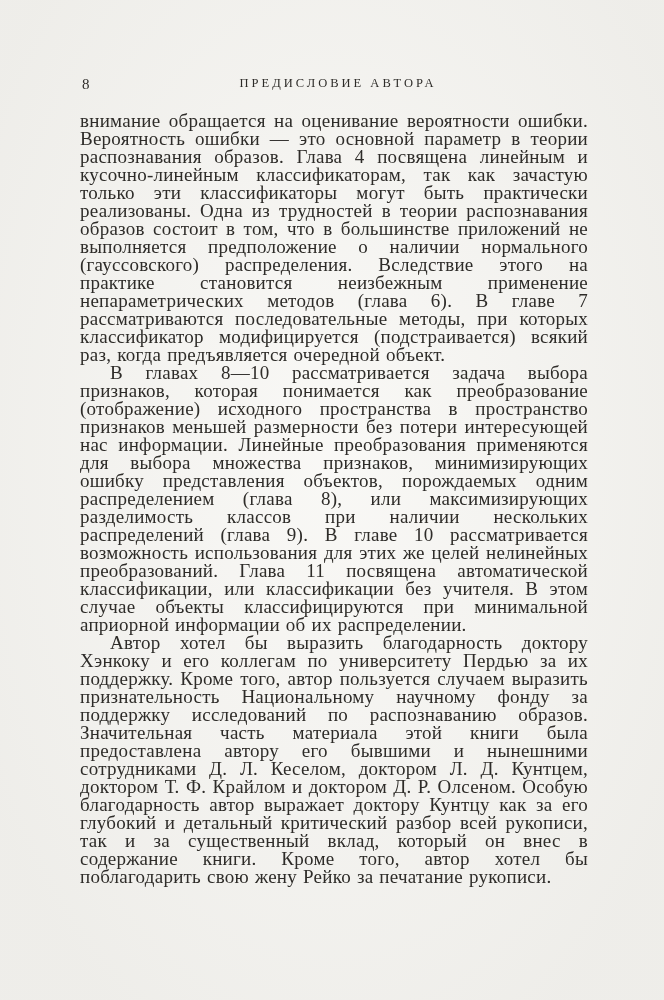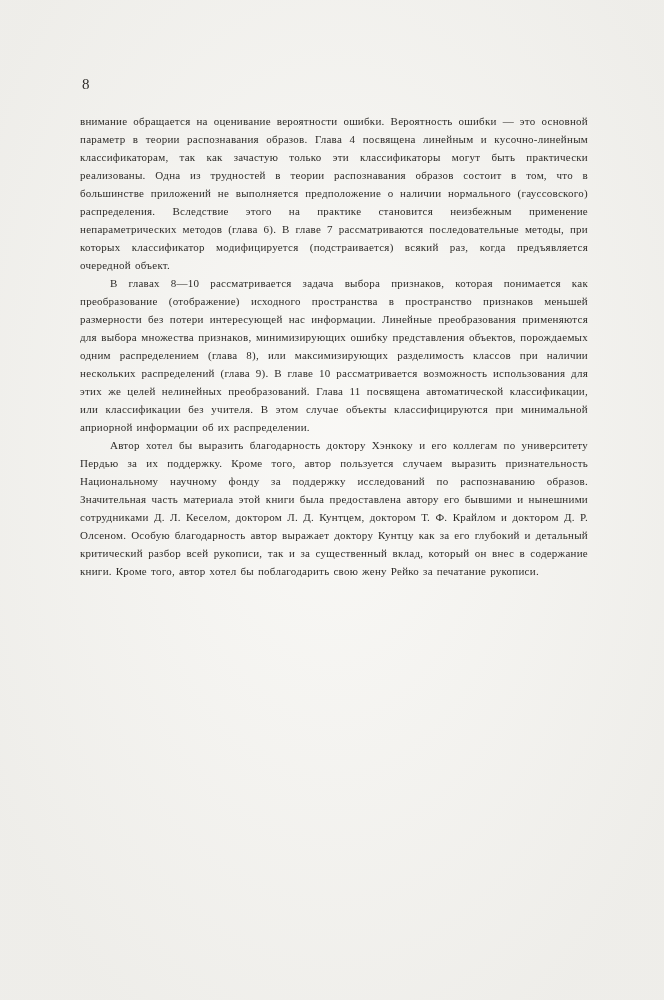--- a/index.html
+++ b/index.html
@@ -40,36 +40,37 @@
     text-align: center;
     font-size: 12.5px;
     letter-spacing: 3px;
     padding-left: 10px;
   }
   .text-block {
     width: 508px;
   }
   .para {
     margin: 0;
-    font-size: 11px;
+    font-size: 19px;
     line-height: 18px;
     text-align: justify;
     text-indent: 30px;
     letter-spacing: 0.25px;
     word-spacing: 1px;
   }
   .para.first {
     text-indent: 0;
   }
 </style>
 </head>
 <body>
 
 <div class="page">
   <div class="header">
     <span class="pagenum">8</span>
+    <span class="running-title">ПРЕДИСЛОВИЕ АВТОРА</span>
   </div>
   <div class="text-block">
     <p class="para first">внимание обращается на оценивание вероятности ошибки. Вероятность ошибки — это основной параметр в теории распознавания образов. Глава 4 посвящена линейным и кусочно-линейным классификаторам, так как зачастую только эти классификаторы могут быть практически реализованы. Одна из трудностей в теории распознавания образов состоит в том, что в большинстве приложений не выполняется предположение о наличии нормального (гауссовского) распределения. Вследствие этого на практике становится неизбежным применение непараметрических методов (глава 6). В главе 7 рассматриваются последовательные методы, при которых классификатор модифицируется (подстраивается) всякий раз, когда предъявляется очередной объект.</p>
     <p class="para">В главах 8—10 рассматривается задача выбора признаков, которая понимается как преобразование (отображение) исходного пространства в пространство признаков меньшей размерности без потери интересующей нас информации. Линейные преобразования применяются для выбора множества признаков, минимизирующих ошибку представления объектов, порождаемых одним распределением (глава 8), или максимизирующих разделимость классов при наличии нескольких распределений (глава 9). В главе 10 рассматривается возможность использования для этих же целей нелинейных преобразований. Глава 11 посвящена автоматической классификации, или классификации без учителя. В этом случае объекты классифицируются при минимальной априорной информации об их распределении.</p>
     <p class="para">Автор хотел бы выразить благодарность доктору Хэнкоку и его коллегам по университету Пердью за их поддержку. Кроме того, автор пользуется случаем выразить признательность Национальному научному фонду за поддержку исследований по распознаванию образов. Значительная часть материала этой книги была предоставлена автору его бывшими и нынешними сотрудниками Д. Л. Кеселом, доктором Л. Д. Кунтцем, доктором Т. Ф. Крайлом и доктором Д. Р. Олсеном. Особую благодарность автор выражает доктору Кунтцу как за его глубокий и детальный критический разбор всей рукописи, так и за существенный вклад, который он внес в содержание книги. Кроме того, автор хотел бы поблагодарить свою жену Рейко за печатание рукописи.</p>
   </div>
 </div>
 
 </body></html>

